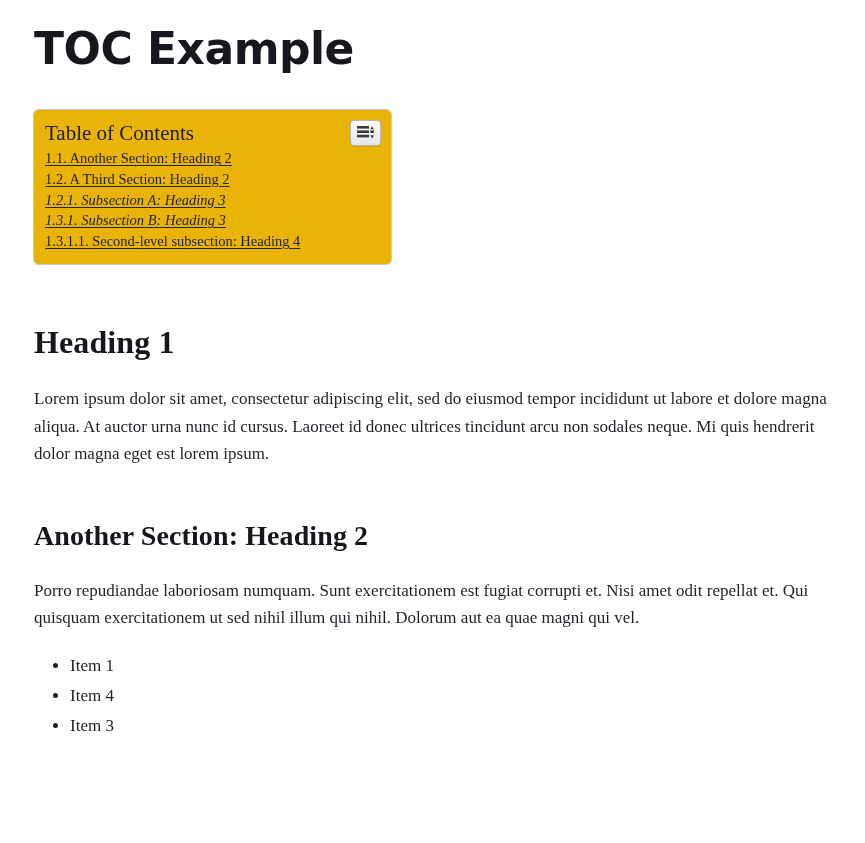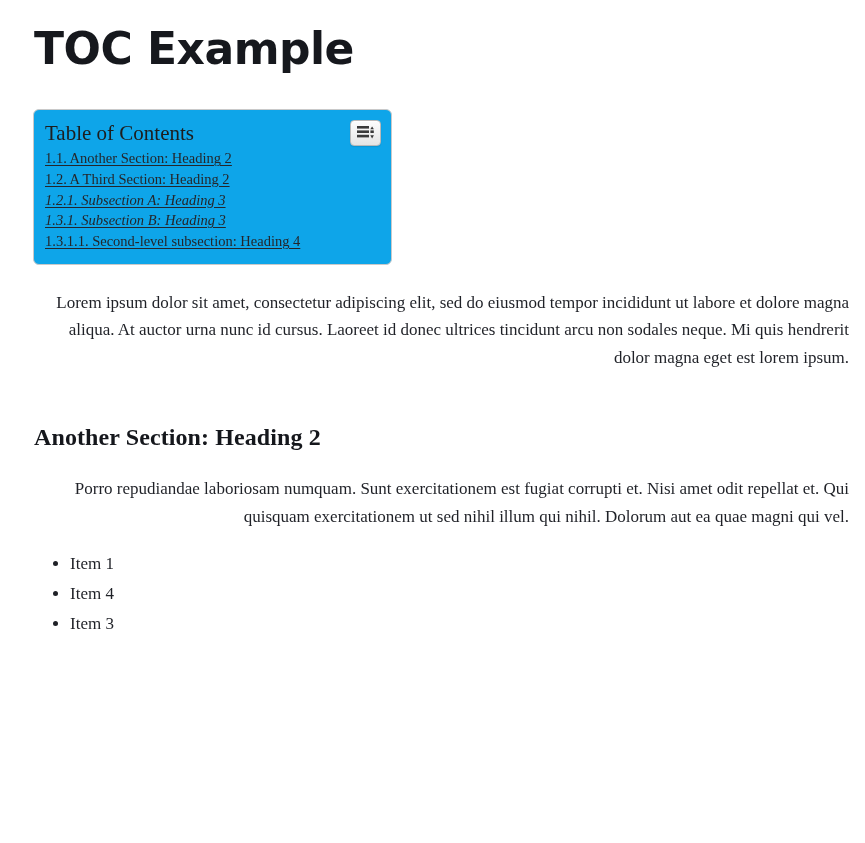--- a/index.html
+++ b/index.html
@@ -35,21 +35,21 @@
   }
 
   
   .toc-wrap {
     padding: 37px 0 0 33px;
   }
   .toc {
     position: relative;
     box-sizing: border-box;
     width: 359px;
-    background: #0ea5e9;
+    background: #eab308;
     border: 1px solid #c9c9c9;
     border-radius: 6px;
     padding: 10px 12px 12px 11px;
   }
   .toc-title {
     font-family: "Liberation Serif", "DejaVu Serif", serif;
     font-size: 21px;
     font-weight: 400;
     color: #1d1d1d;
     line-height: 1.25;
@@ -108,35 +108,34 @@
     font-size: 32px;
     line-height: 1.2;
     color: #15171c;
     margin: 0;
     padding: 58px 0 0 0;
     letter-spacing: 0.1px;
   }
   h2.doc-h {
     font-family: "Liberation Serif", "DejaVu Serif", serif;
     font-weight: 700;
-    font-size: 24px;
+    font-size: 28px;
     line-height: 1.2;
     color: #15171c;
     margin: 0;
     padding: 51px 0 0 0;
     letter-spacing: 0.1px;
   }
   p.doc-p {
     font-size: 17px;
     line-height: 1.62;
     color: #1f2127;
     margin: 0;
     padding: 24px 0 0 0;
     max-width: 818px;
-    text-align: right;
   }
   ul.doc-list {
     margin: 0;
     padding: 20px 0 0 36px;
     list-style: disc;
   }
   ul.doc-list li {
     font-size: 17px;
     line-height: 1.65;
     color: #1f2127;
@@ -176,20 +175,21 @@
         <li class="lvl3"><a class="toc-link" href="#">1.2.1. Subsection A: Heading 3</a></li>
         <li class="lvl3"><a class="toc-link" href="#">1.3.1. Subsection B: Heading 3</a></li>
         <li class="lvl4"><a class="toc-link" href="#">1.3.1.1. Second-level subsection: Heading 4</a></li>
       </ul>
 
     </div>
   </div>
 
   <div class="content">
 
+    <h1 class="doc-h">Heading 1</h1>
     <p class="doc-p">Lorem ipsum dolor sit amet, consectetur adipiscing elit, sed do eiusmod tempor incididunt ut labore et dolore magna aliqua. At auctor urna nunc id cursus. Laoreet id donec ultrices tincidunt arcu non sodales neque. Mi quis hendrerit dolor magna eget est lorem ipsum.</p>
 
     <h2 class="doc-h">Another Section: Heading 2</h2>
     <p class="doc-p">Porro repudiandae laboriosam numquam. Sunt exercitationem est fugiat corrupti et. Nisi amet odit repellat et. Qui quisquam exercitationem ut sed nihil illum qui nihil. Dolorum aut ea quae magni qui vel.</p>
 
     <ul class="doc-list">
       <li>Item 1</li>
       <li>Item 4</li>
       <li>Item 3</li>
     </ul>

